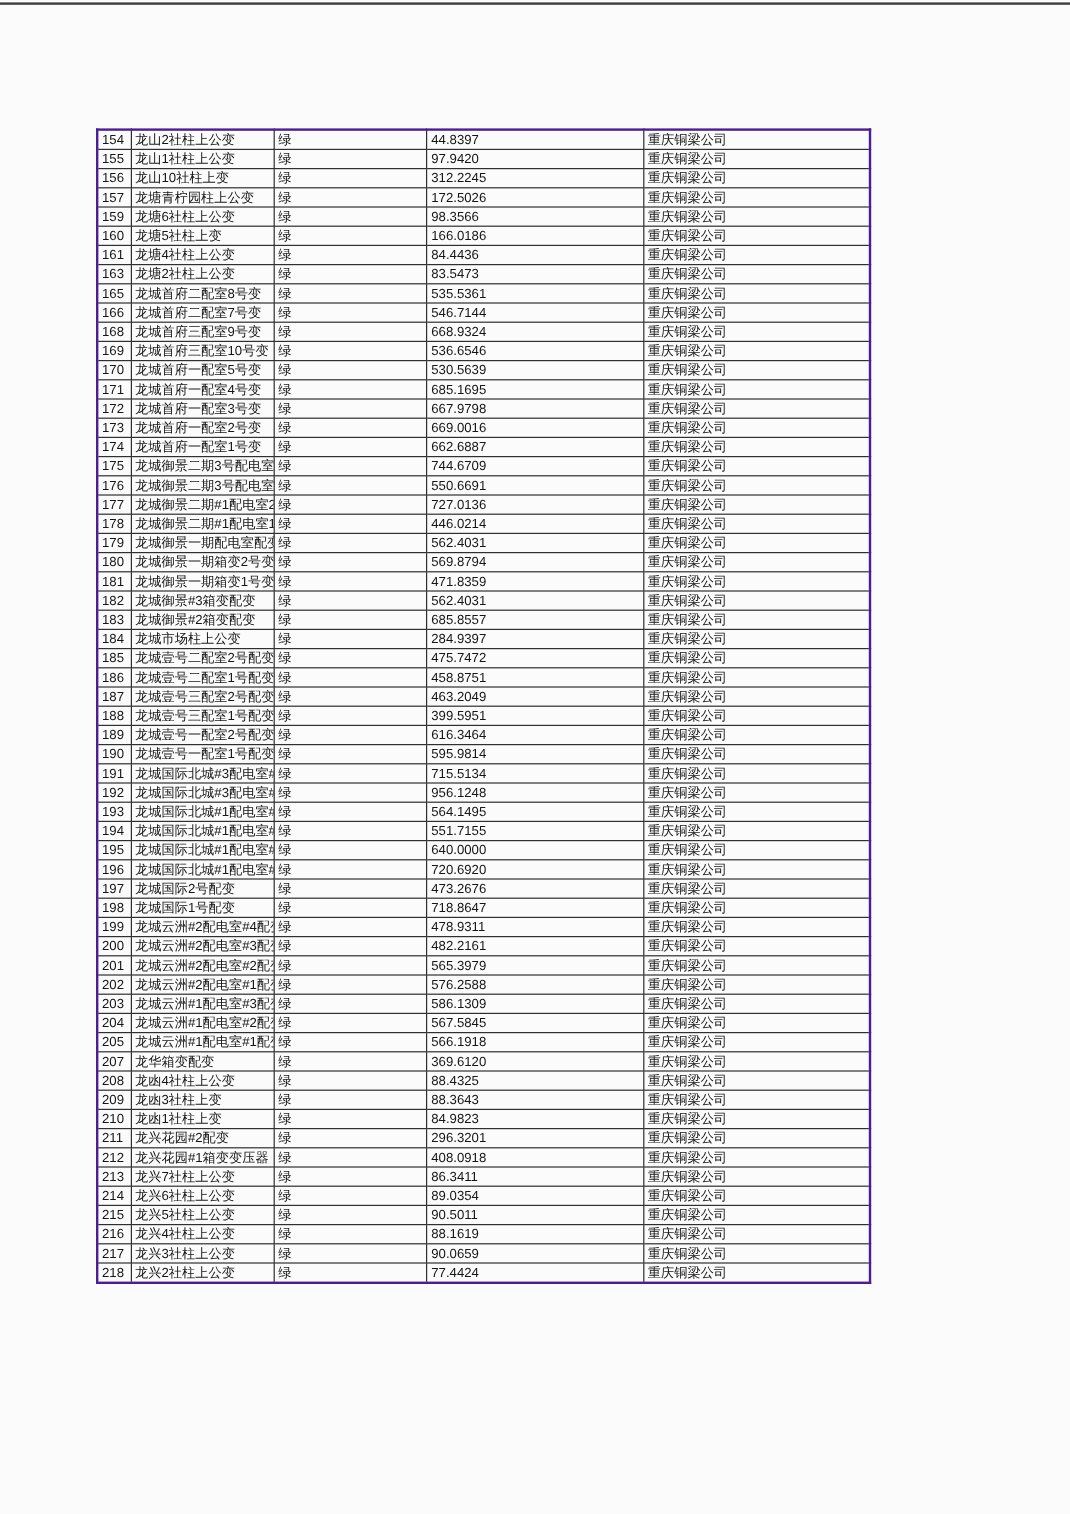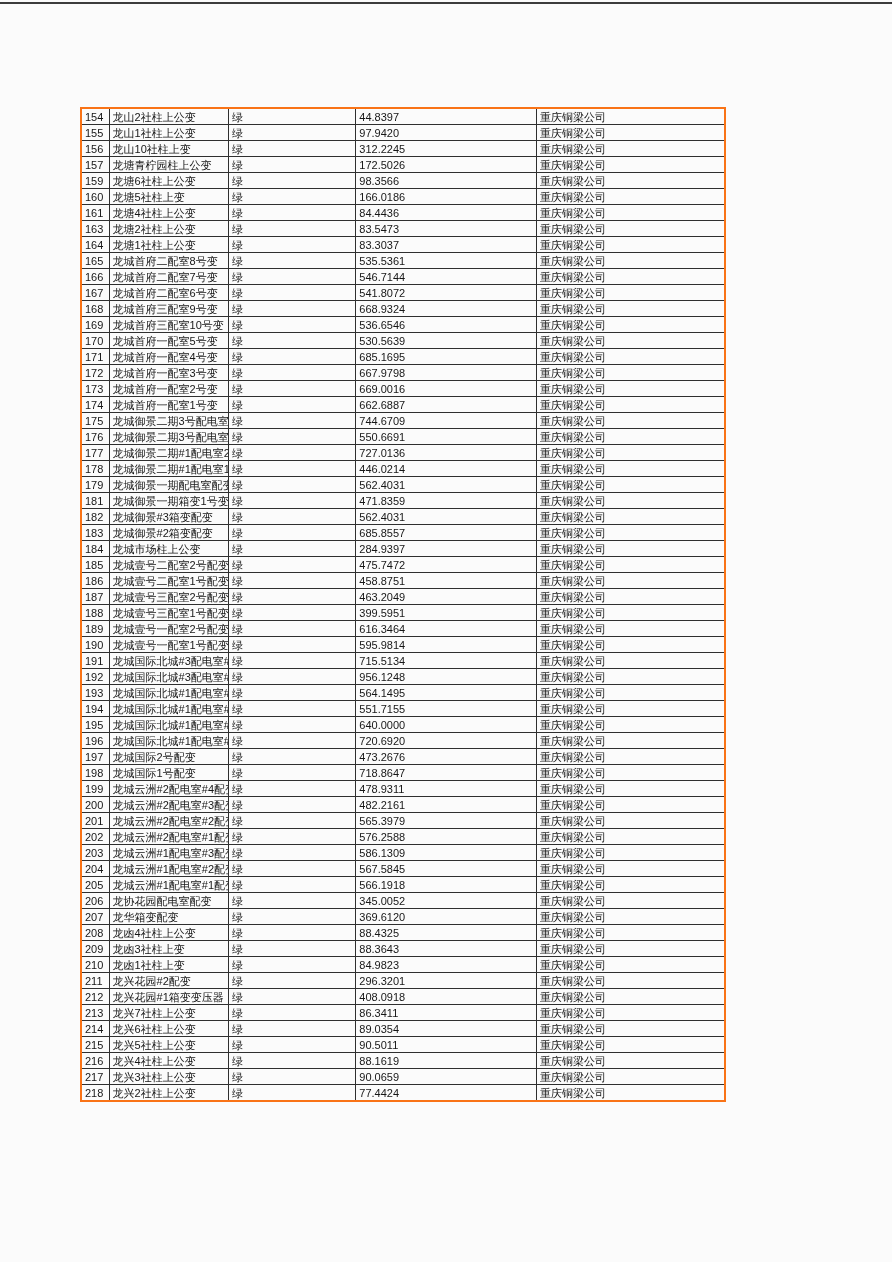--- a/index.html
+++ b/index.html
@@ -23,21 +23,21 @@
     height: 2px;
     background: #3c3c3c;
   }
   table.grid {
     position: absolute;
     left: 80px;
     top: 107px;
     border-collapse: collapse;
     table-layout: fixed;
     width: 646px;
-    border: 2px solid #f97316;
+    border: 2px solid #4c1d95;
   }
   table.grid td {
     border: 1px solid #2f2f2f;
     height: 15px;
     font-size: 11px;
     line-height: 14px;
     color: #161616;
     white-space: nowrap;
     overflow: hidden;
     padding: 0 0 0 3px;
@@ -118,48 +118,34 @@
           <td class="c-company">重庆铜梁公司</td>
         </tr>
         <tr>
           <td class="c-rownum">163</td>
           <td class="c-name">龙塘2社柱上公变</td>
           <td class="c-status">绿</td>
           <td class="c-value">83.5473</td>
           <td class="c-company">重庆铜梁公司</td>
         </tr>
         <tr>
-          <td class="c-rownum">164</td>
-          <td class="c-name">龙塘1社柱上公变</td>
-          <td class="c-status">绿</td>
-          <td class="c-value">83.3037</td>
-          <td class="c-company">重庆铜梁公司</td>
-        </tr>
-        <tr>
           <td class="c-rownum">165</td>
           <td class="c-name">龙城首府二配室8号变</td>
           <td class="c-status">绿</td>
           <td class="c-value">535.5361</td>
           <td class="c-company">重庆铜梁公司</td>
         </tr>
         <tr>
           <td class="c-rownum">166</td>
           <td class="c-name">龙城首府二配室7号变</td>
           <td class="c-status">绿</td>
           <td class="c-value">546.7144</td>
           <td class="c-company">重庆铜梁公司</td>
         </tr>
         <tr>
-          <td class="c-rownum">167</td>
-          <td class="c-name">龙城首府二配室6号变</td>
-          <td class="c-status">绿</td>
-          <td class="c-value">541.8072</td>
-          <td class="c-company">重庆铜梁公司</td>
-        </tr>
-        <tr>
           <td class="c-rownum">168</td>
           <td class="c-name">龙城首府三配室9号变</td>
           <td class="c-status">绿</td>
           <td class="c-value">668.9324</td>
           <td class="c-company">重庆铜梁公司</td>
         </tr>
         <tr>
           <td class="c-rownum">169</td>
           <td class="c-name">龙城首府三配室10号变</td>
           <td class="c-status">绿</td>
@@ -230,20 +216,27 @@
           <td class="c-company">重庆铜梁公司</td>
         </tr>
         <tr>
           <td class="c-rownum">179</td>
           <td class="c-name">龙城御景一期配电室配变</td>
           <td class="c-status">绿</td>
           <td class="c-value">562.4031</td>
           <td class="c-company">重庆铜梁公司</td>
         </tr>
         <tr>
+          <td class="c-rownum">180</td>
+          <td class="c-name">龙城御景一期箱变2号变</td>
+          <td class="c-status">绿</td>
+          <td class="c-value">569.8794</td>
+          <td class="c-company">重庆铜梁公司</td>
+        </tr>
+        <tr>
           <td class="c-rownum">181</td>
           <td class="c-name">龙城御景一期箱变1号变</td>
           <td class="c-status">绿</td>
           <td class="c-value">471.8359</td>
           <td class="c-company">重庆铜梁公司</td>
         </tr>
         <tr>
           <td class="c-rownum">182</td>
           <td class="c-name">龙城御景#3箱变配变</td>
           <td class="c-status">绿</td>
@@ -402,27 +395,20 @@
           <td class="c-name">龙城云洲#1配电室#2配变</td>
           <td class="c-status">绿</td>
           <td class="c-value">567.5845</td>
           <td class="c-company">重庆铜梁公司</td>
         </tr>
         <tr>
           <td class="c-rownum">205</td>
           <td class="c-name">龙城云洲#1配电室#1配变</td>
           <td class="c-status">绿</td>
           <td class="c-value">566.1918</td>
-          <td class="c-company">重庆铜梁公司</td>
-        </tr>
-        <tr>
-          <td class="c-rownum">206</td>
-          <td class="c-name">龙协花园配电室配变</td>
-          <td class="c-status">绿</td>
-          <td class="c-value">345.0052</td>
           <td class="c-company">重庆铜梁公司</td>
         </tr>
         <tr>
           <td class="c-rownum">207</td>
           <td class="c-name">龙华箱变配变</td>
           <td class="c-status">绿</td>
           <td class="c-value">369.6120</td>
           <td class="c-company">重庆铜梁公司</td>
         </tr>
         <tr>

